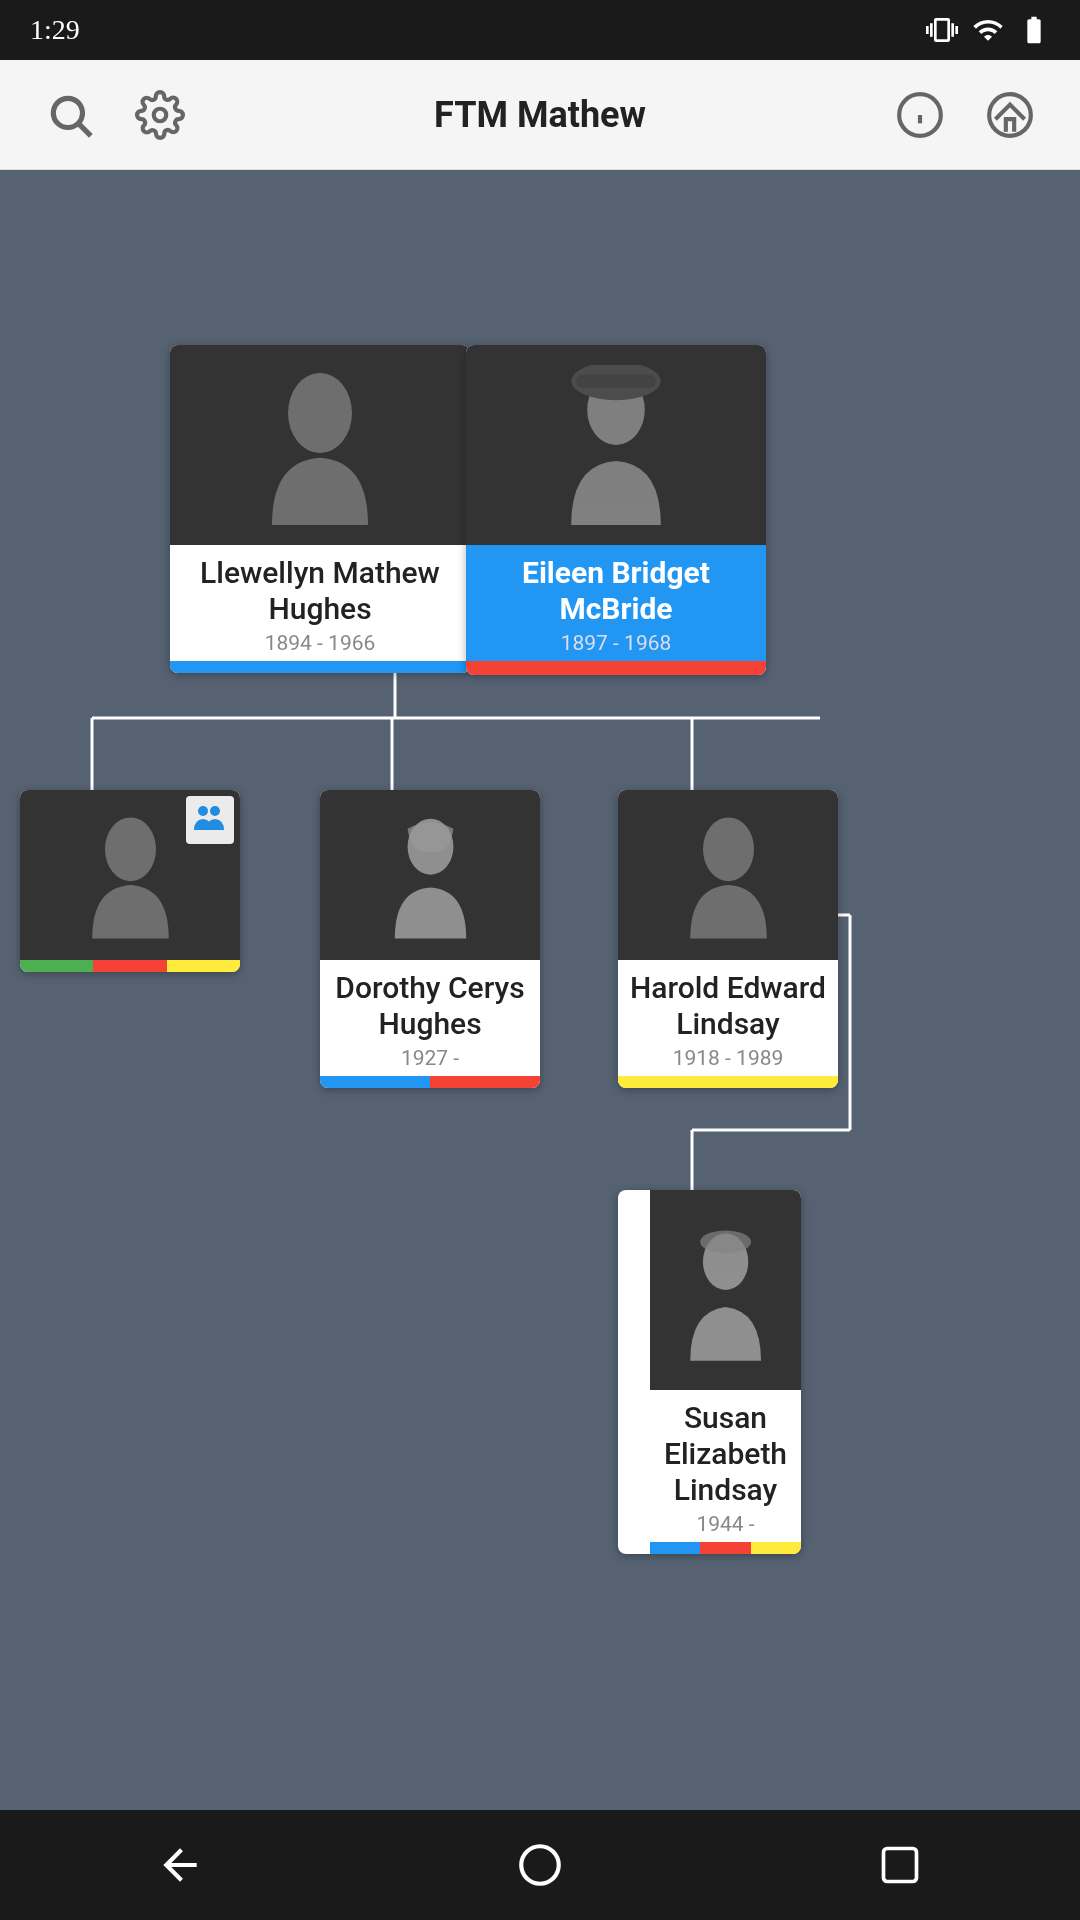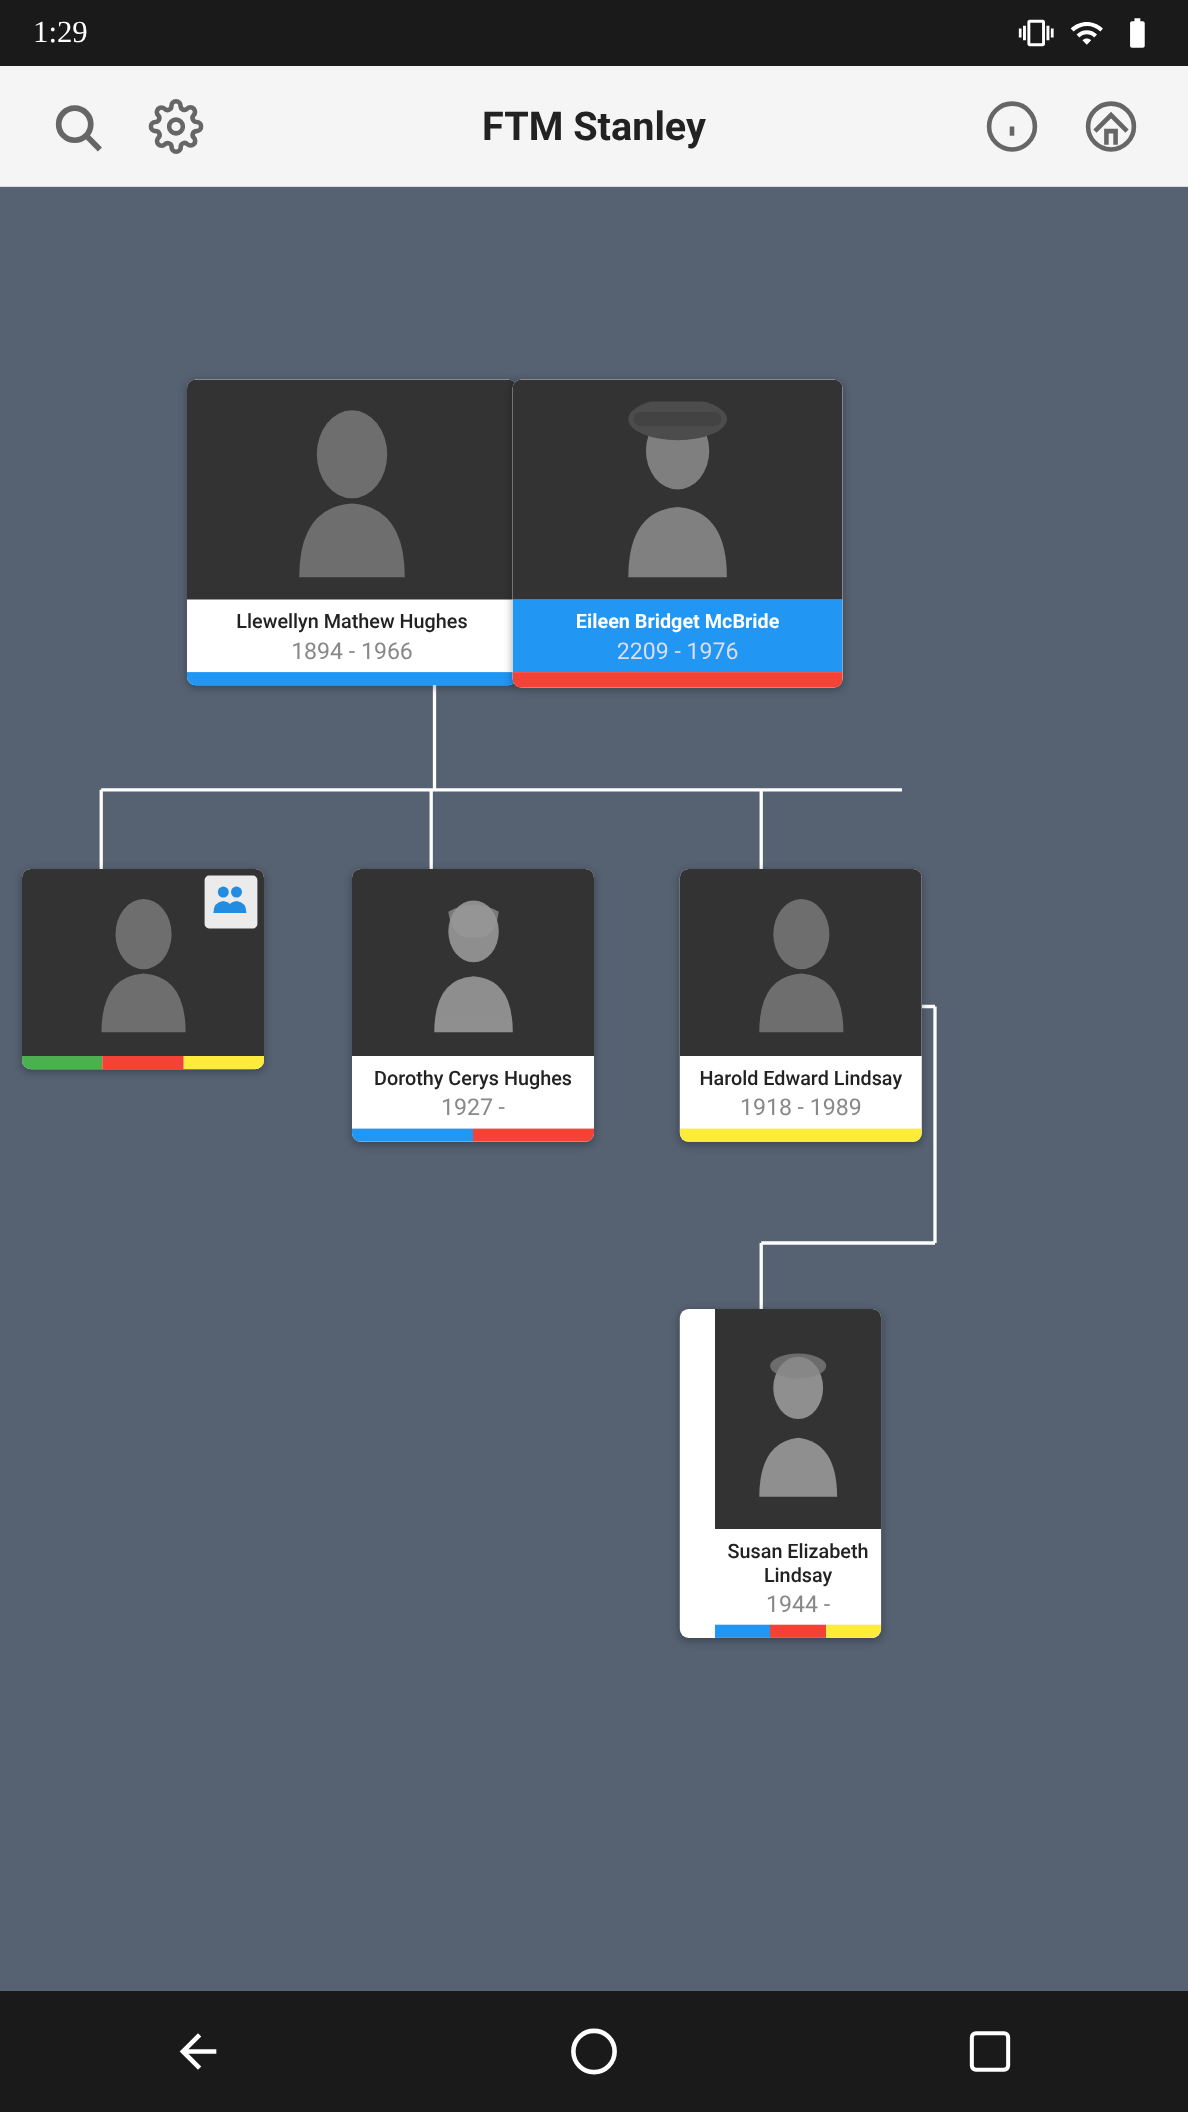--- a/index.html
+++ b/index.html
@@ -90,21 +90,21 @@
       align-items: center;
       justify-content: center;
       overflow: hidden;
       position: relative;
     }
     .person-card .info {
       padding: 10px 8px 6px;
       text-align: center;
     }
     .person-card .name {
-      font-size: 18px;
+      font-size: 30px;
       font-weight: 500;
       color: #222;
       line-height: 1.2;
     }
     .person-card .dates {
       font-size: 21px;
       color: #888;
       margin-top: 4px;
     }
     .person-card .color-bar {
@@ -207,21 +207,21 @@
         <line x1="16.5" y1="16.5" x2="22" y2="22"></line>
       </svg>
     </div>
     <div class="icon-btn">
       <svg viewBox="0 0 24 24" fill="none" stroke="#666" stroke-width="2">
         <circle cx="12" cy="12" r="3"></circle>
         <path d="M19.4 15a1.65 1.65 0 0 0 .33 1.82l.06.06a2 2 0 0 1-2.83 2.83l-.06-.06a1.65 1.65 0 0 0-1.82-.33 1.65 1.65 0 0 0-1 1.51V21a2 2 0 0 1-4 0v-.09A1.65 1.65 0 0 0 9 19.4a1.65 1.65 0 0 0-1.82.33l-.06.06a2 2 0 0 1-2.83-2.83l.06-.06A1.65 1.65 0 0 0 4.68 15a1.65 1.65 0 0 0-1.51-1H3a2 2 0 0 1 0-4h.09A1.65 1.65 0 0 0 4.6 9a1.65 1.65 0 0 0-.33-1.82l-.06-.06a2 2 0 0 1 2.83-2.83l.06.06A1.65 1.65 0 0 0 9 4.68a1.65 1.65 0 0 0 1-1.51V3a2 2 0 0 1 4 0v.09a1.65 1.65 0 0 0 1 1.51 1.65 1.65 0 0 0 1.82-.33l.06-.06a2 2 0 0 1 2.83 2.83l-.06.06A1.65 1.65 0 0 0 19.4 9a1.65 1.65 0 0 0 1.51 1H21a2 2 0 0 1 0 4h-.09a1.65 1.65 0 0 0-1.51 1z"></path>
       </svg>
     </div>
   </div>
-  <div class="top-bar-title">FTM Stanley</div>
+  <div class="top-bar-title">FTM Mathew</div>
   <div class="top-bar-left">
     <div class="icon-btn">
       <svg viewBox="0 0 24 24" fill="none" stroke="#666" stroke-width="2">
         <circle cx="12" cy="12" r="10"></circle>
         <line x1="12" y1="8" x2="12" y2="8" stroke-width="3"></line>
         <line x1="12" y1="12" x2="12" y2="16"></line>
       </svg>
     </div>
     <div class="icon-btn">
       <svg viewBox="0 0 24 24" fill="none" stroke="#666" stroke-width="2">
@@ -277,21 +277,21 @@
       <svg viewBox="0 0 80 100" style="width:80%;height:80%;opacity:0.5;" fill="#ccc">
         <ellipse cx="40" cy="28" rx="18" ry="22"></ellipse>
         <path d="M12 100 Q12 62 40 60 Q68 62 68 100 Z"></path>
 
         <ellipse cx="40" cy="10" rx="28" ry="12" fill="#666"></ellipse>
         <rect x="15" y="6" width="50" height="8" rx="4" fill="#555"></rect>
       </svg>
     </div>
     <div class="info" style="background:#2196F3;">
       <div class="name" style="color:white;">Eileen Bridget McBride</div>
-      <div class="dates" style="color:#dde;">2209 - 1976</div>
+      <div class="dates" style="color:#dde;">1897 - 1968</div>
     </div>
     <div class="color-bar">
       <div class="seg" style="background:#F44336; flex:1;"></div>
     </div>
   </div>
 
   <div class="person-card" style="left: 20px; top: 620px; width: 220px;">
     <div class="photo photo-james" style="height:170px; position:relative;">
       <svg viewBox="0 0 80 100" style="width:75%;height:75%;opacity:0.5;" fill="#aaa">
         <ellipse cx="40" cy="30" rx="20" ry="25"></ellipse>

